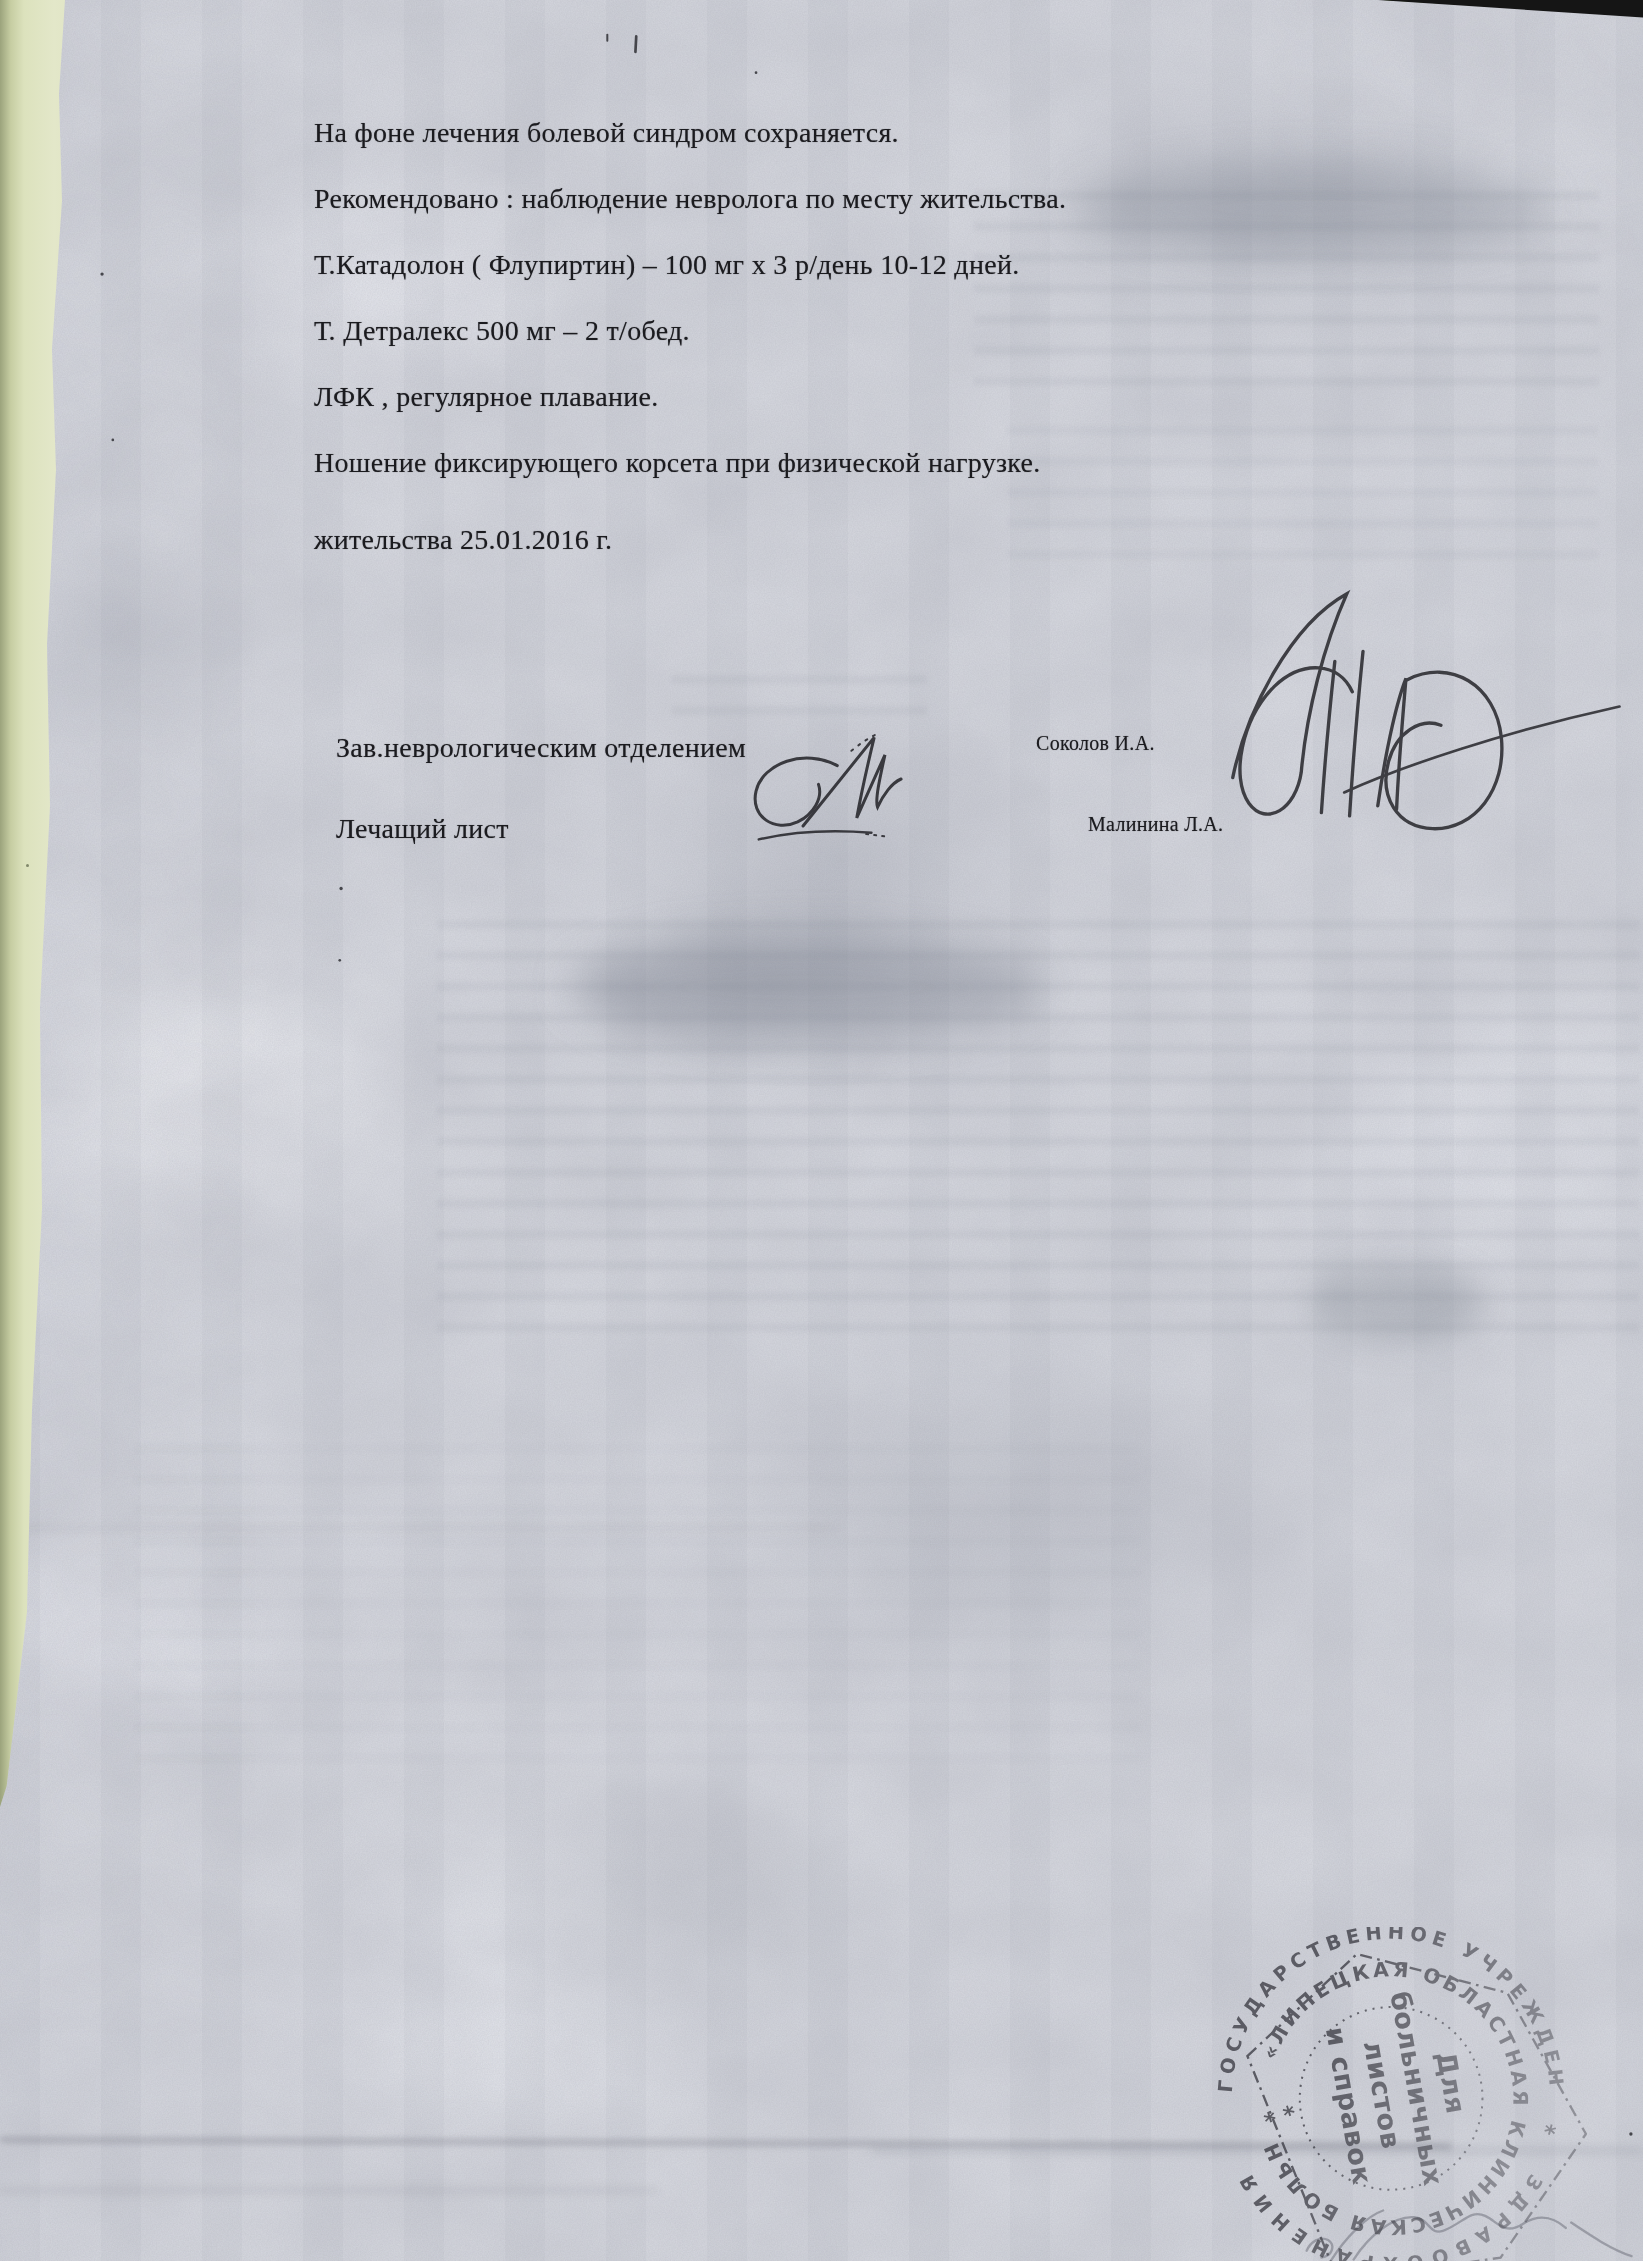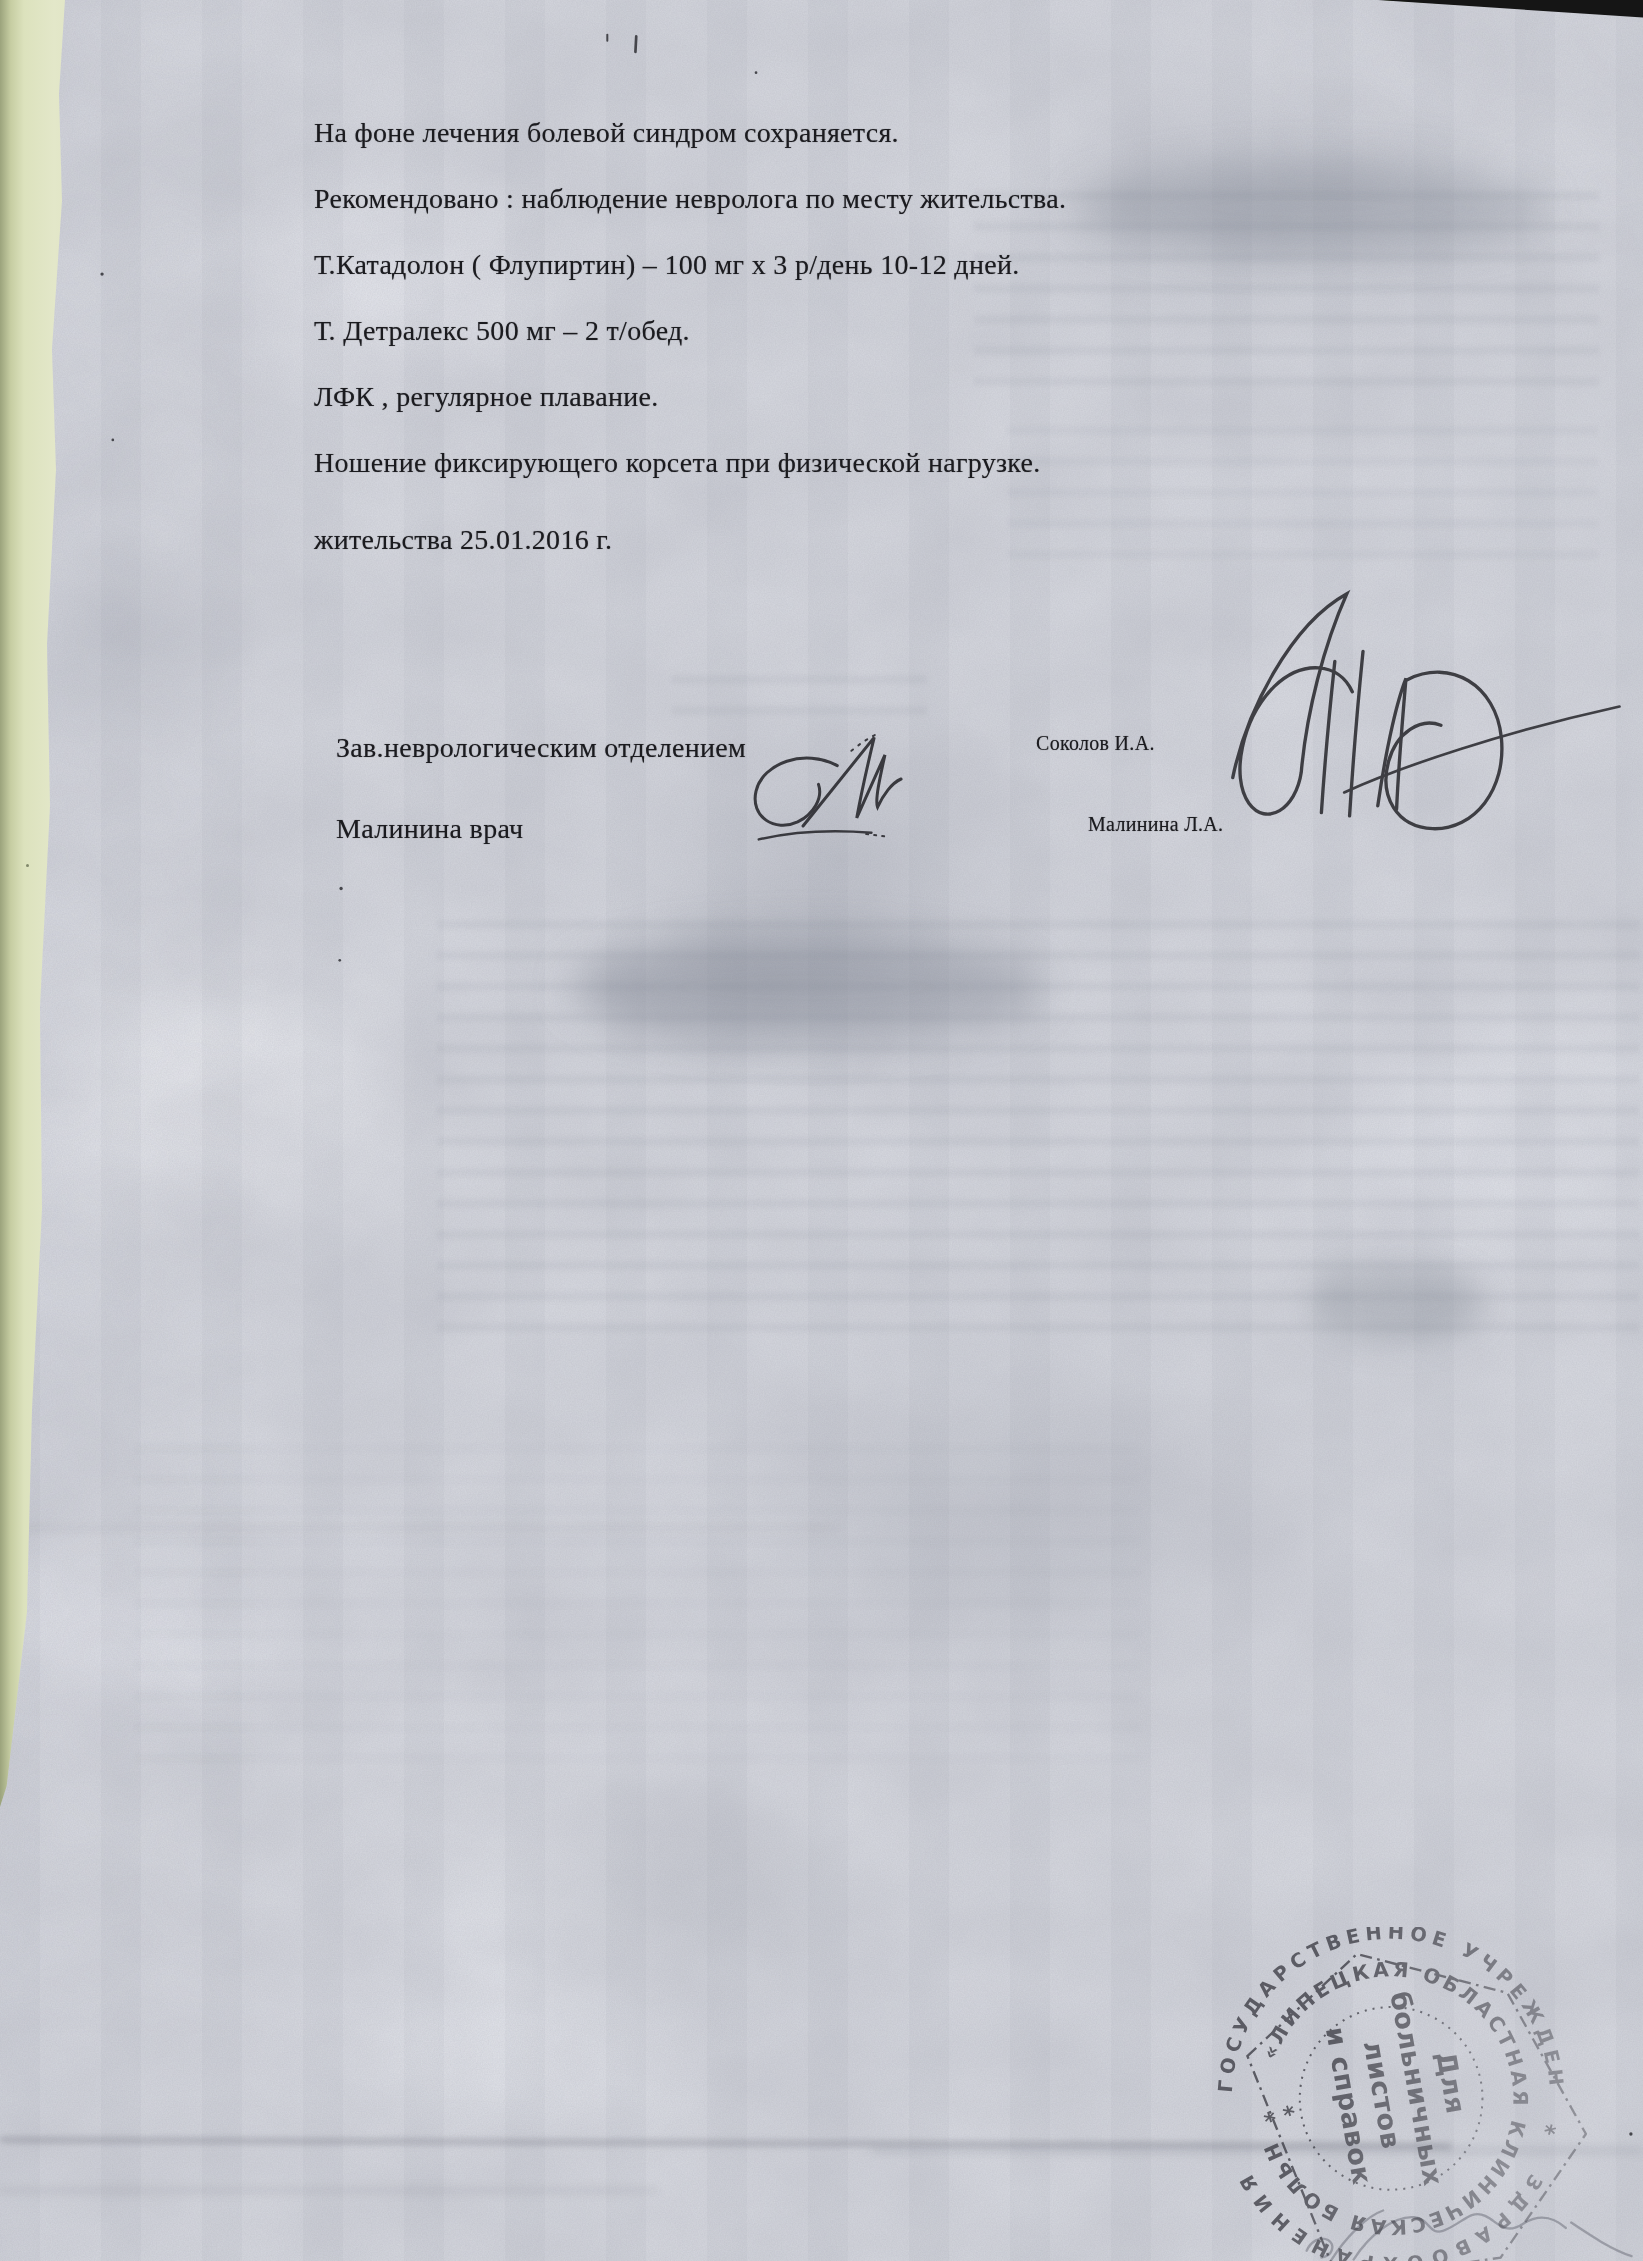--- a/index.html
+++ b/index.html
@@ -121,21 +121,21 @@
     <div class="docline" style="top:309px;">Т. Детралекс 500 мг – 2 т/обед.</div>
     <div class="docline" style="top:375px;">ЛФК , регулярное плавание.</div>
     <div class="docline" style="top:441px;">Ношение фиксирующего корсета при физической нагрузке.</div>
 
     <div class="docline" style="top:518px;">
       <span class="block">жительства 25.01.2016 г.</span>
     </div>
 
     <div class="sig-label" style="top:732px;">Зав.неврологическим отделением</div>
     <div class="sig-name" style="left:1036px;top:732px;">Соколов И.А.</div>
-    <div class="sig-label" style="top:813px;">Малинина врач</div>
+    <div class="sig-label" style="top:813px;">Лечащий лист</div>
     <div class="sig-name" style="left:1042px;top:813px;margin-left:46px;">Малинина  Л.А.</div>
 
     <svg class="overlay-svg" width="1643" height="2261" viewBox="0 0 2447 3367">
 
       <g stroke="#2b2b30" stroke-width="5" fill="none" stroke-linecap="round" opacity=".88">
         <path d="M1836 1158 C1856 1060 1922 930 2006 884 C1972 960 1946 1060 1938 1150 C1930 1205 1886 1232 1860 1196 C1832 1156 1850 1070 1898 1022 C1940 982 1994 986 2014 1030"></path>
         <path d="M1988 985 C1980 1060 1972 1150 1968 1210"></path>
         <path d="M2030 970 C2022 1050 2014 1150 2010 1215"></path>
         <path d="M2052 1200 C2062 1130 2078 1050 2094 1010 C2088 1080 2082 1160 2080 1205"></path>
         <path d="M2096 1012 C2160 980 2228 1020 2236 1098 C2244 1175 2196 1236 2134 1234 C2080 1232 2054 1186 2068 1134 C2080 1090 2116 1068 2146 1080"></path>

